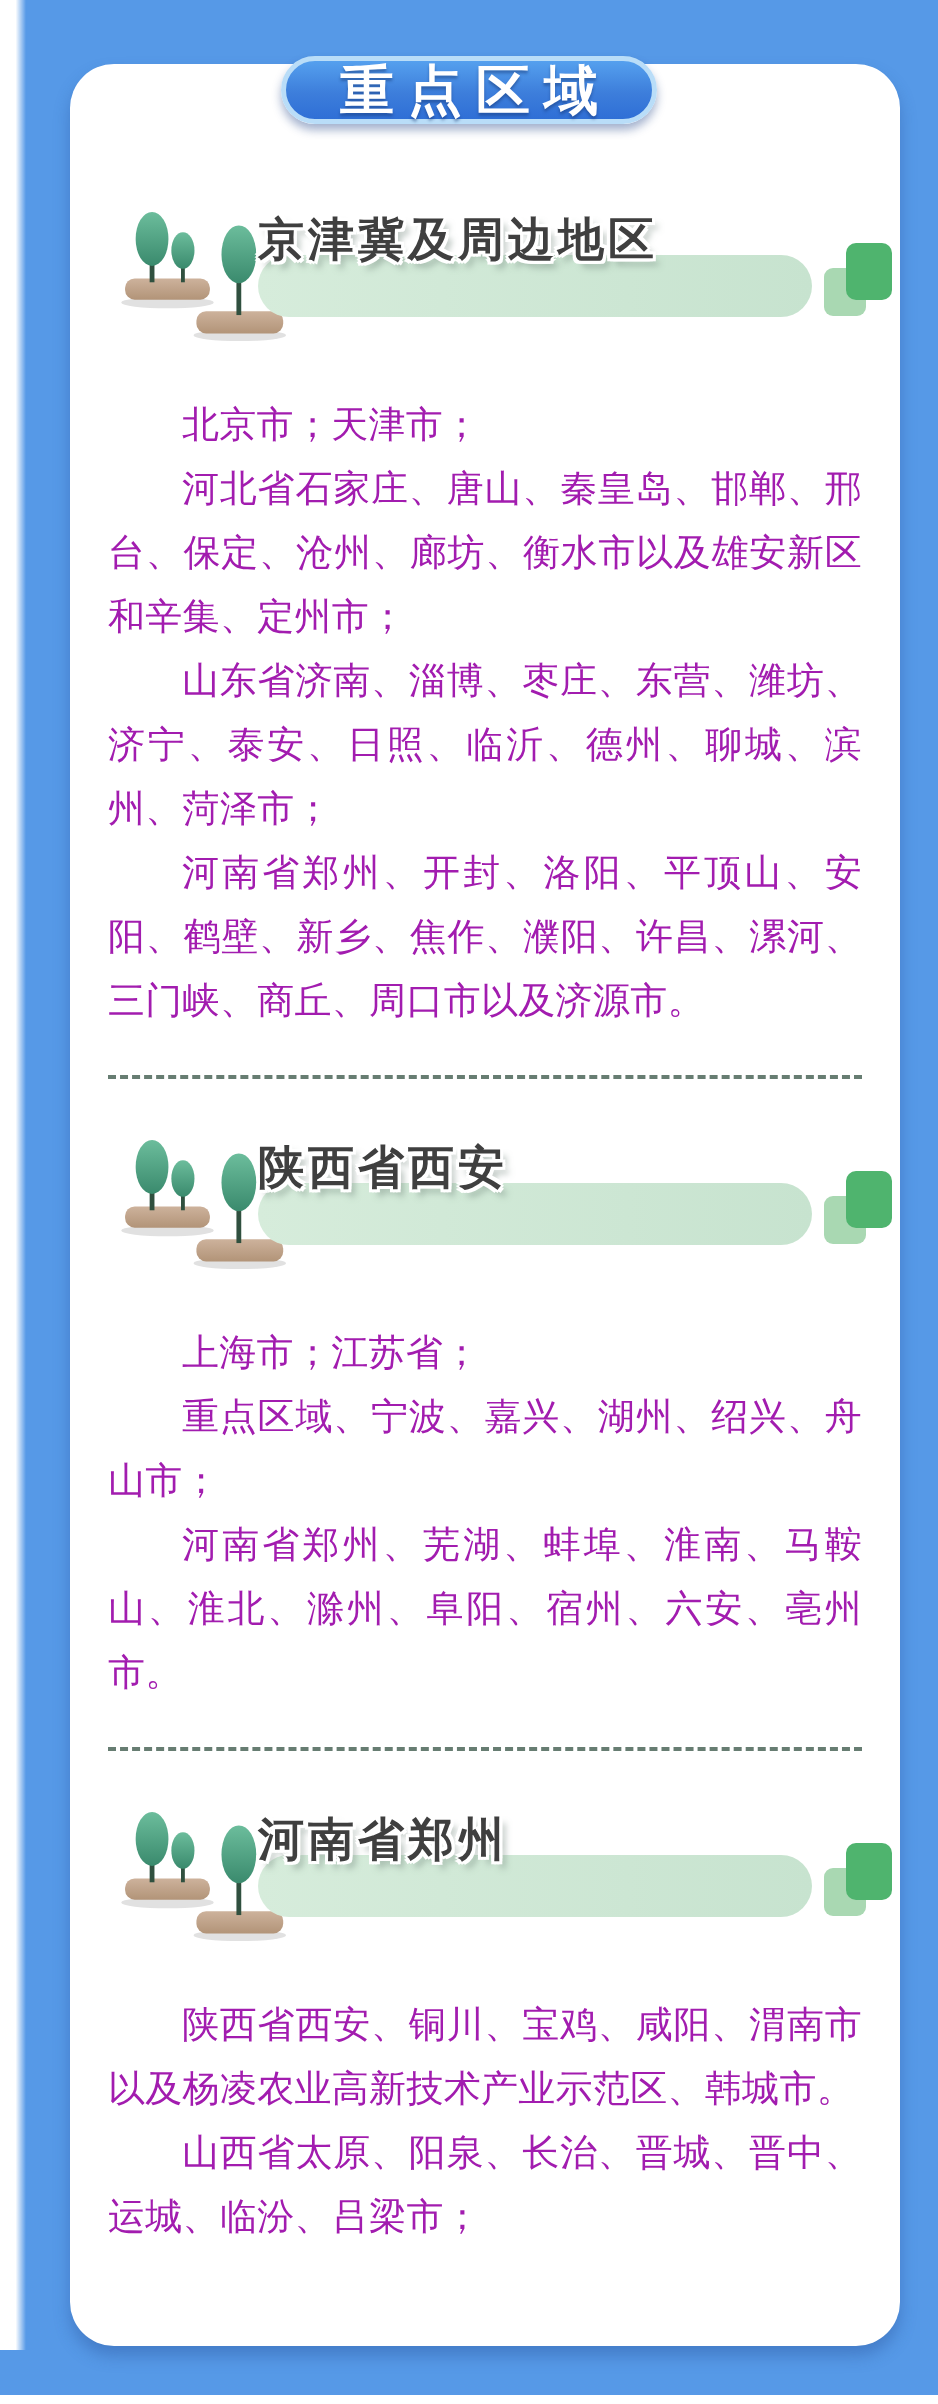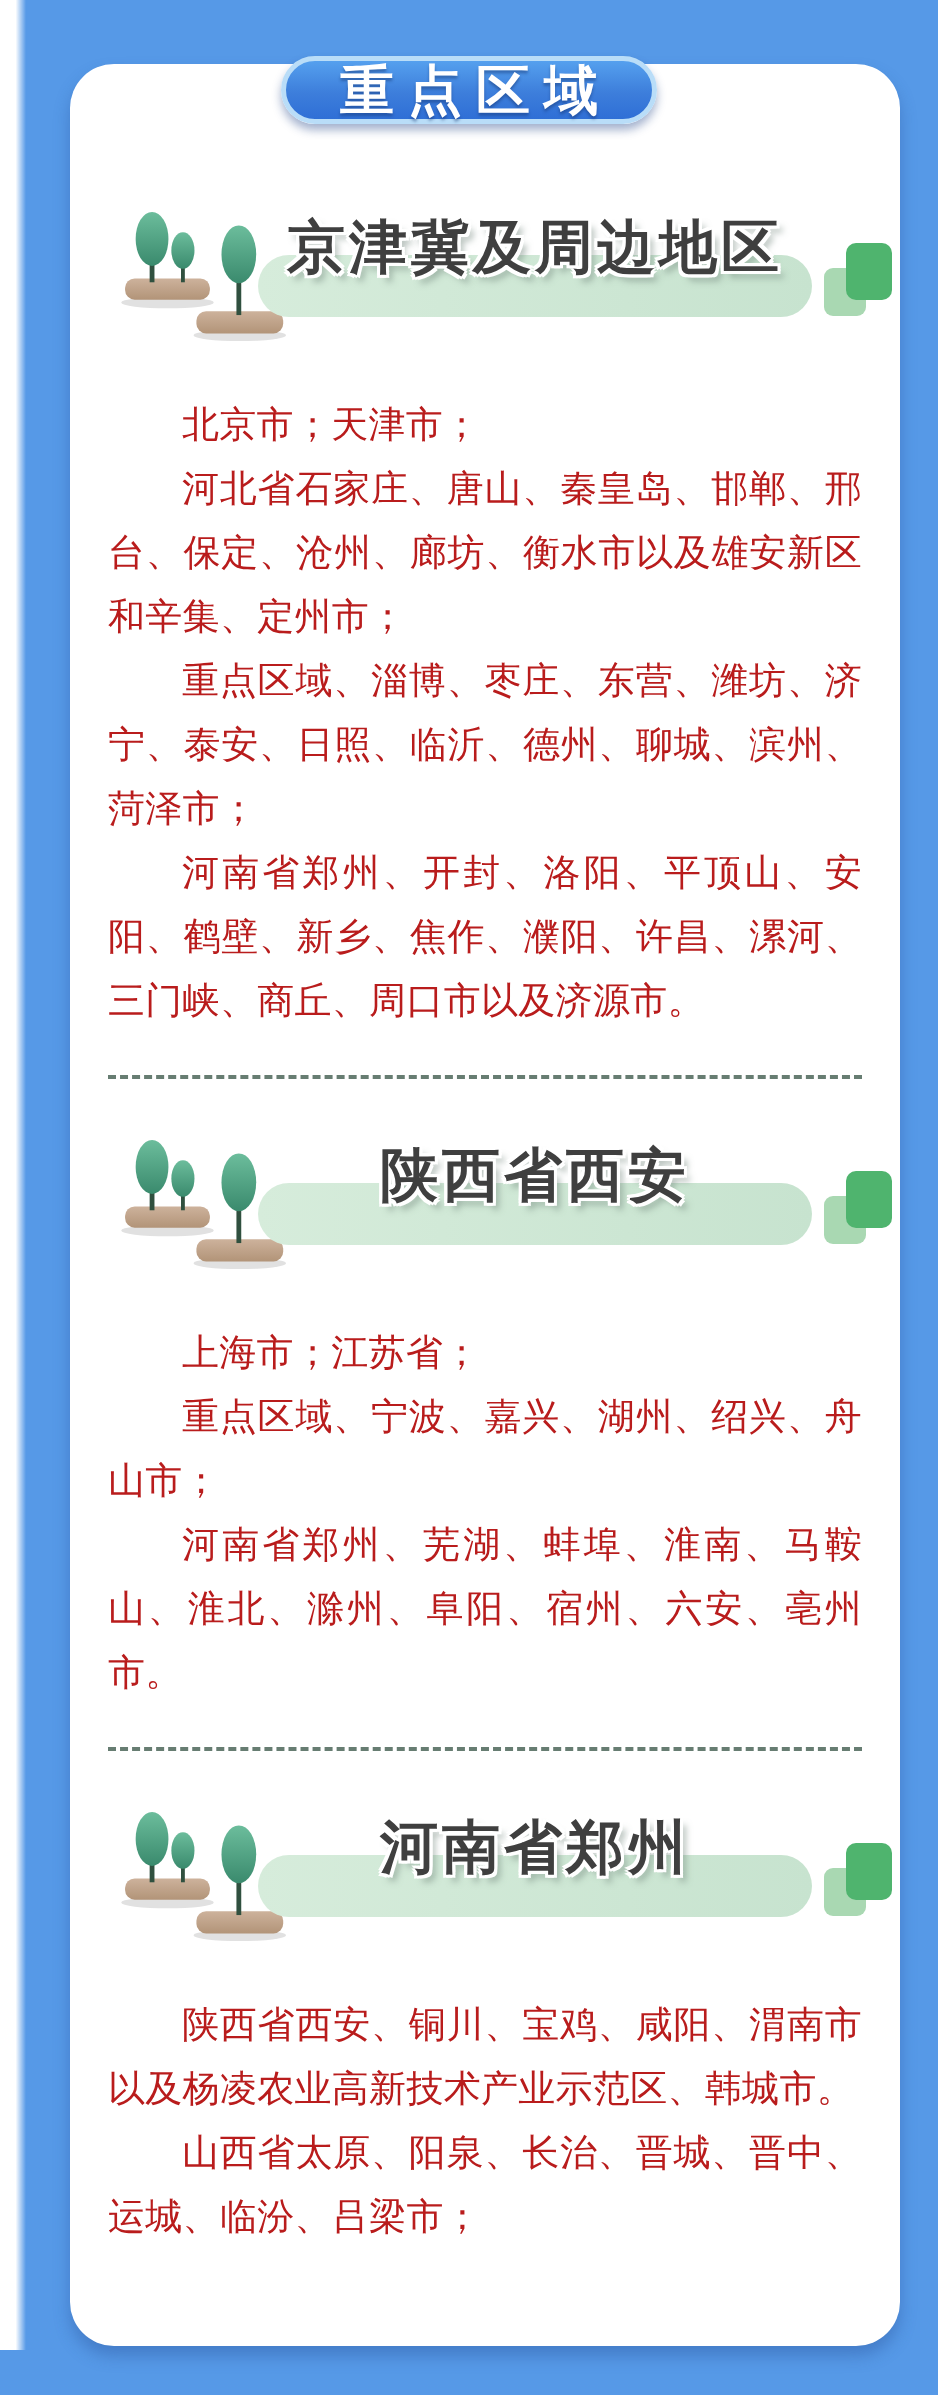--- a/index.html
+++ b/index.html
@@ -35,35 +35,35 @@
   
   .region-header{position:relative;height:132px;}
   .trees{position:absolute;left:12px;top:0;width:175px;height:135px;}
   .pill{
     position:absolute;left:150px;right:50px;top:46px;height:62px;
     background:linear-gradient(90deg,#d6ecdb,#c7e3cf);
     border-radius:31px;
   }
   .region-title{
     position:absolute;left:150px;right:50px;top:0;margin:0;
-    text-align:center;font-size:58px;font-weight:bold;letter-spacing:4px;
+    text-align:left;font-size:46px;font-weight:bold;letter-spacing:4px;
     color:#3f3f3f;
     text-shadow:
       -3px -3px 0 #fff, 3px -3px 0 #fff, -3px 3px 0 #fff, 3px 3px 0 #fff,
       -3px 0 0 #fff, 3px 0 0 #fff, 0 -3px 0 #fff, 0 3px 0 #fff,
       6px 7px 6px rgba(110,130,120,.5);
   }
   .squares{position:absolute;right:-32px;top:34px;width:70px;height:76px;}
   .sq-back{position:absolute;left:0;top:25px;width:42px;height:48px;background:#a9d8b2;border-radius:9px;}
   .sq-front{position:absolute;left:22px;top:0;width:46px;height:57px;background:#4fb46e;border-radius:10px;}
   
   .region-body{
     margin-top:52px;
     font-size:37px;line-height:64px;letter-spacing:.3px;
-    color:#b91c1c;text-align:justify;
+    color:#a21caf;text-align:justify;
   }
   .region-body p{margin:0;text-indent:2em;}
   
   .divider{border:0;border-top:4px dashed #677d72;margin:42px 0 58px;height:0;}
 </style>
 </head>
 <body>
 
 <svg width="0" height="0" style="position:absolute" aria-hidden="true">
   <defs>
@@ -104,21 +104,21 @@
         <div class="pill"></div>
         <h2 class="region-title">京津冀及周边地区</h2>
         <div class="squares">
           <span class="sq-back"></span>
           <span class="sq-front"></span>
         </div>
       </div>
       <div class="region-body">
         <p>北京市；天津市；</p>
         <p>河北省石家庄、唐山、秦皇岛、邯郸、邢台、保定、沧州、廊坊、衡水市以及雄安新区和辛集、定州市；</p>
-        <p>重点区域、淄博、枣庄、东营、潍坊、济宁、泰安、日照、临沂、德州、聊城、滨州、菏泽市；</p>
+        <p>山东省济南、淄博、枣庄、东营、潍坊、济宁、泰安、日照、临沂、德州、聊城、滨州、菏泽市；</p>
         <p>河南省郑州、开封、洛阳、平顶山、安阳、鹤壁、新乡、焦作、濮阳、许昌、漯河、三门峡、商丘、周口市以及济源市。</p>
       </div>
     </section>
 
     <hr class="divider">
 
     <section>
       <div class="region-header">
         <svg class="trees" viewBox="0 0 175 140">
             <use href="#treesGroup"></use>

